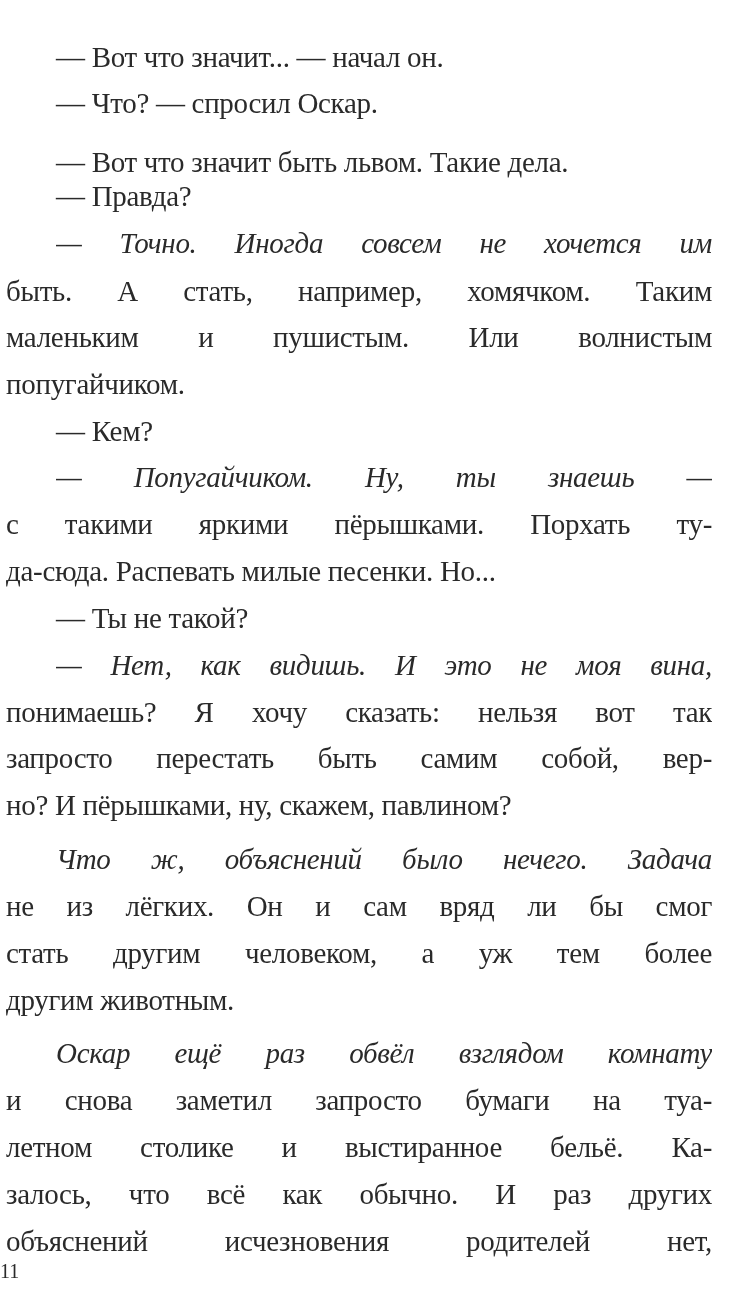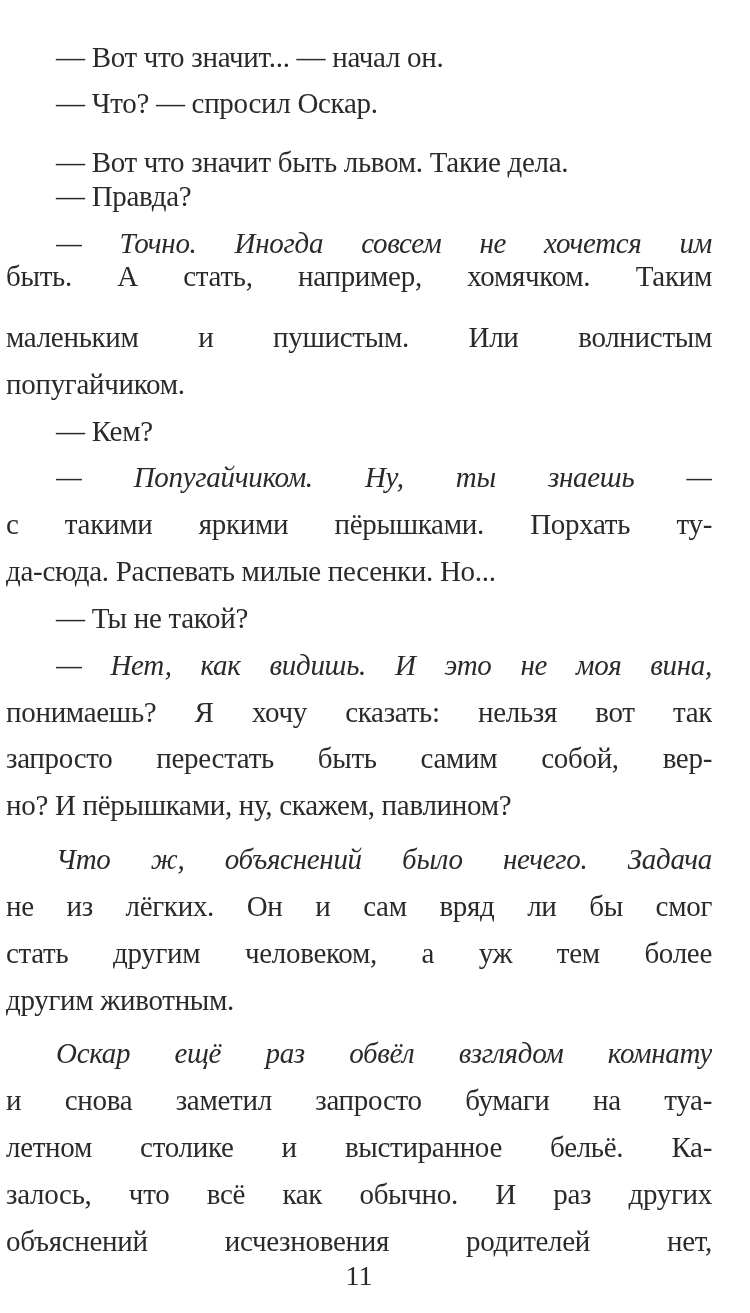--- a/index.html
+++ b/index.html
@@ -47,37 +47,36 @@
       text-align-last: justify;
       white-space: normal;
       overflow: hidden;
     }
     .line.indent.justify { width: 656px; font-style: italic; }
     .page-number {
       position: absolute;
       left: 0;
       width: 718px;
       top: 1224px;
-      text-align: center;
-      font-size: 28px;
+      font-size: 20px;
       font-family: "Liberation Serif", "DejaVu Serif", serif;
       color: #2a2a2a;
     }
   </style>
 </head>
 <body>
 
 <div class="page">
   <div class="text-block">
     <div class="line indent" style="top:-2px">— Вот что значит... — начал он.</div>
     <div class="line indent" style="top:44px">— Что? — спросил Оскар.</div>
     <div class="line indent" style="top:103px">— Вот что значит быть львом. Такие дела.</div>
     <div class="line indent" style="top:137px">— Правда?</div>
     <div class="line indent justify" style="top:184px">— Точно. Иногда совсем не хочется им</div>
-    <div class="line justify" style="top:217px">быть. А стать, например, хомячком. Таким</div>
+    <div class="line justify" style="top:232px">быть. А стать, например, хомячком. Таким</div>
     <div class="line justify" style="top:278px">маленьким и пушистым. Или волнистым</div>
     <div class="line" style="top:325px">попугайчиком.</div>
     <div class="line indent" style="top:372px">— Кем?</div>
     <div class="line indent justify" style="top:418px">— Попугайчиком. Ну, ты знаешь —</div>
     <div class="line justify" style="top:465px">с такими яркими пёрышками. Порхать ту-</div>
     <div class="line" style="top:512px">да-сюда. Распевать милые песенки. Но...</div>
     <div class="line indent" style="top:559px">— Ты не такой?</div>
     <div class="line indent justify" style="top:606px">— Нет, как видишь. И это не моя вина,</div>
     <div class="line justify" style="top:653px">понимаешь? Я хочу сказать: нельзя вот так</div>
     <div class="line justify" style="top:699px">запросто перестать быть самим собой, вер-</div>

